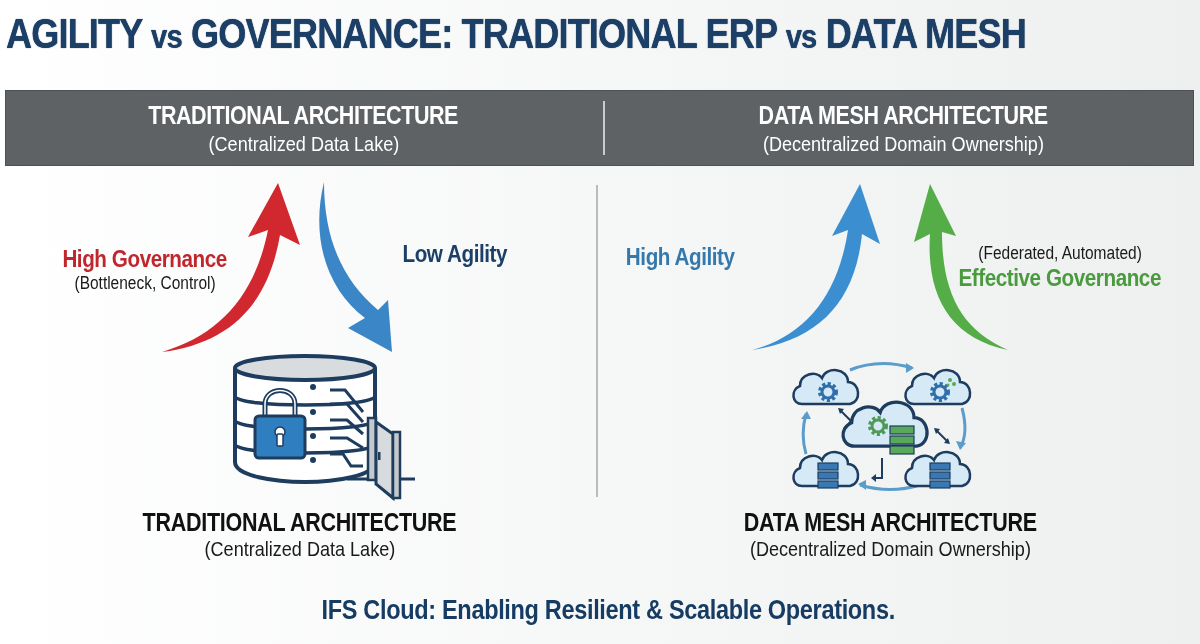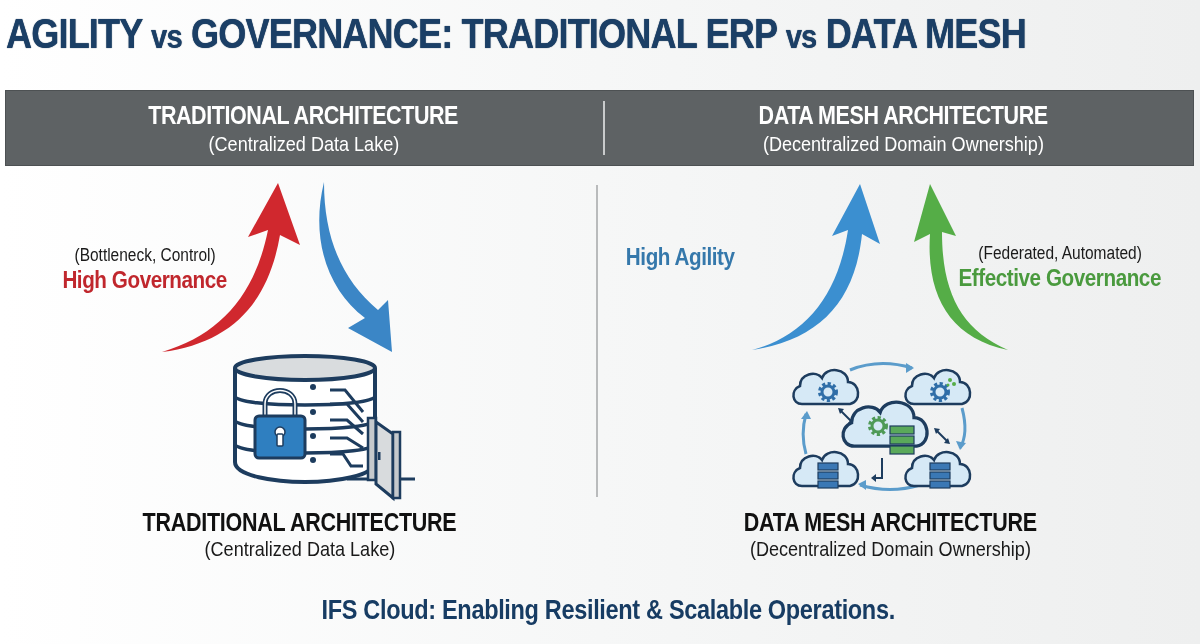--- a/index.html
+++ b/index.html
@@ -106,24 +106,25 @@
 <div class="center-divider"></div>
 
 <svg class="arrow-svg" style="left:160px;top:175px;" width="150" height="180" viewBox="0 0 150 180">
   <path d="M2,177 C60,160 95,120 108,55 L88,62 L118,8 L140,70 L120,60 C108,130 70,168 2,177 Z" fill="#d0282e"></path>
 </svg>
 <svg class="arrow-svg" style="left:310px;top:180px;" width="100" height="175" viewBox="0 0 100 175">
   <path d="M14,2 C0,60 18,110 55,138 L38,148 L82,172 L78,120 L68,130 C32,100 14,58 14,2 Z" fill="#3b86c6"></path>
 </svg>
 
 <div class="label" style="left:40px;top:245px;width:210px;">
+  <div><span class="main" style="color:#c0272d;">High Governance</span></div>
   <div><span class="sub">(Bottleneck, Control)</span></div>
-  <div><span class="main" style="color:#c0272d;">High Governance</span></div>
 </div>
 <div class="label" style="left:350px;top:240px;width:210px;">
+  <div><span class="main" style="color:#1b3f66;">Low Agility</span></div>
 </div>
 
 <svg class="icon-svg" style="left:225px;top:352px;" width="200" height="150" viewBox="0 0 200 150">
 
   <path d="M10,16 L10,110 C10,124 50,130 80,130 C110,130 150,124 150,110 L150,16" fill="#ffffff" stroke="#1d3c5e" stroke-width="4"></path>
   <ellipse cx="80" cy="16" rx="70" ry="12" fill="#d9dcde" stroke="#1d3c5e" stroke-width="4"></ellipse>
   <path d="M10,44 C10,56 150,56 150,44" fill="none" stroke="#1d3c5e" stroke-width="3.5"></path>
   <path d="M10,68 C10,80 150,80 150,68" fill="none" stroke="#1d3c5e" stroke-width="3.5"></path>
   <path d="M10,92 C10,104 150,104 150,92" fill="none" stroke="#1d3c5e" stroke-width="3.5"></path>
   <circle cx="88" cy="35" r="3" fill="#1d3c5e"></circle>

